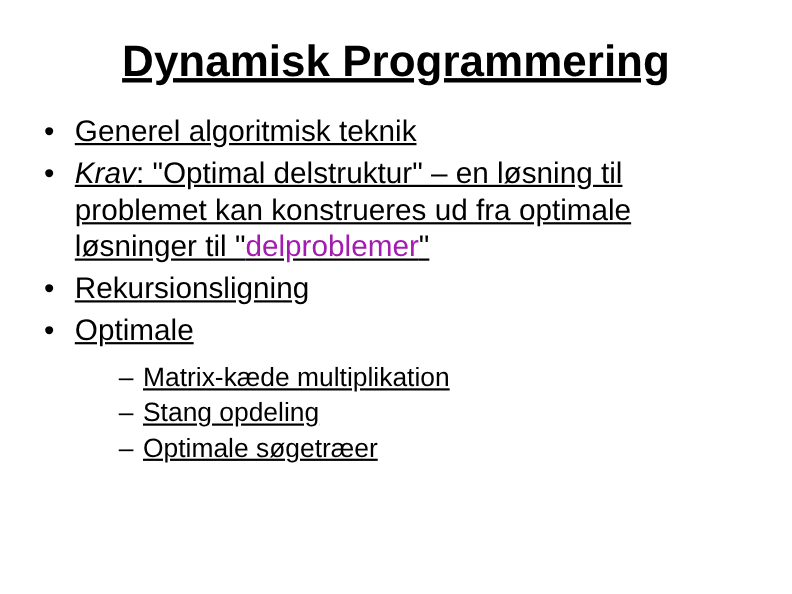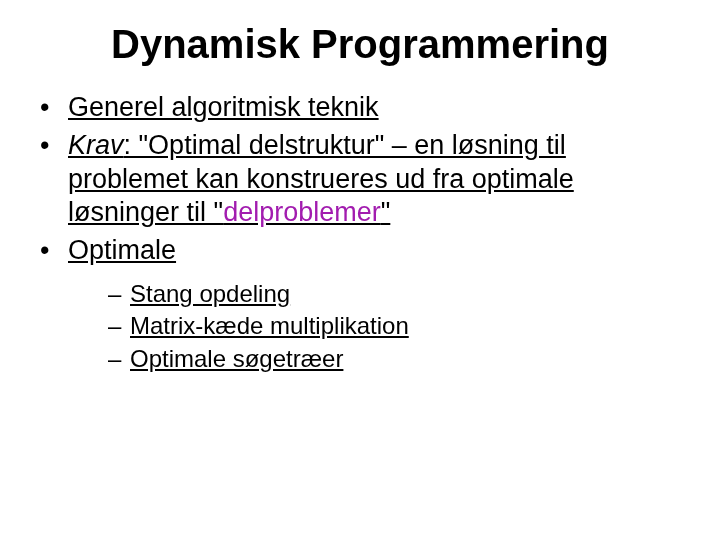--- a/index.html
+++ b/index.html
@@ -14,21 +14,22 @@
   .slide {
     box-sizing: border-box;
     width: 720px;
     height: 540px;
     padding: 18px 40px 20px 40px;
   }
   .title {
     font-size: 40px;
     font-weight: bold;
     text-align: center;
-    margin: 4px 0 24px 0;
+    margin: 16px 0 24px 0;
+    text-decoration: underline;
   }
   ul.level1 {
     list-style: none;
     margin: 0;
     padding: 0;
   }
   ul.level1 > li {
     position: relative;
     font-size: 27px;
     line-height: 1.25;
@@ -70,27 +71,30 @@
   <h1 class="title">Dynamisk Programmering</h1>
 
   <ul class="level1">
     <li>
       <span>Generel algoritmisk teknik</span>
     </li>
     <li>
       <span class="italic">Krav</span><span>: "Optimal delstruktur" – en løsning til problemet kan konstrueres ud fra optimale løsninger til "</span><span class="red">delproblemer</span><span>"</span>
     </li>
     <li>
+      <span>Rekursionsligning</span>
+    </li>
+    <li>
       <span>Optimale</span>
       <ul class="level2">
         <li>
-          <span>Stang opdeling</span>
+          <span>Matrix-kæde multiplikation</span>
         </li>
         <li>
-          <span>Matrix-kæde multiplikation</span>
+          <span>Stang opdeling</span>
         </li>
         <li>
           <span>Optimale søgetræer</span>
         </li>
       </ul>
     </li>
   </ul>
 </div>
 
 </body></html>

